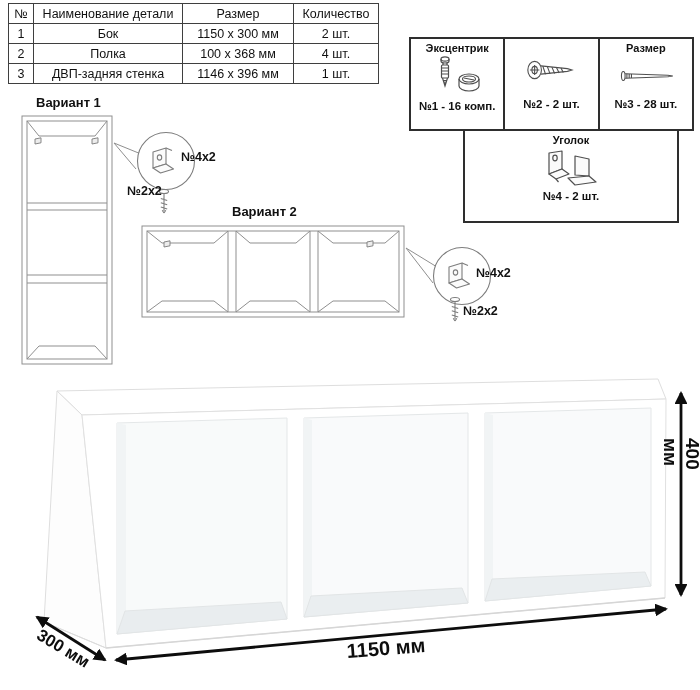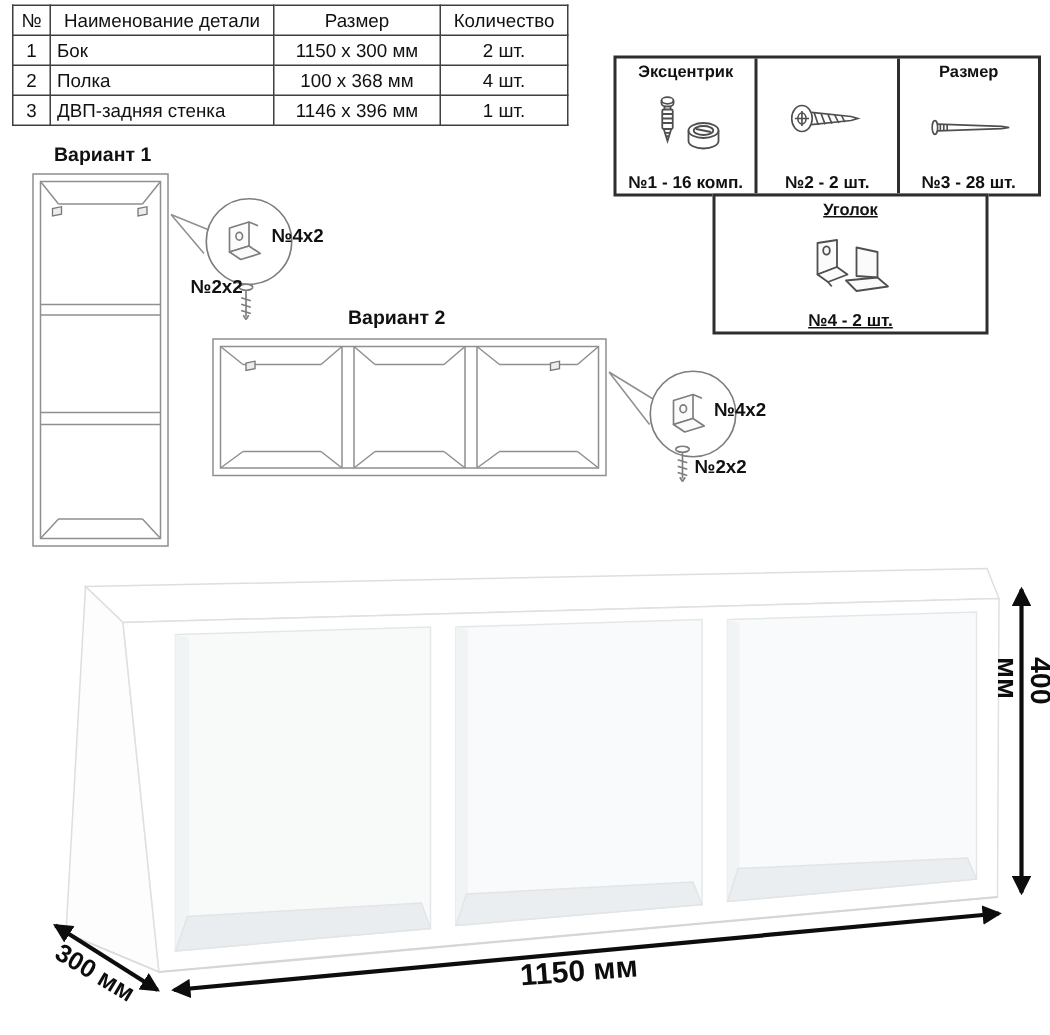--- a/index.html
+++ b/index.html
@@ -6,29 +6,29 @@
   .page { position:relative; width:700px; height:690px; background:#ffffff;
           font-family:"Liberation Sans", sans-serif; color:#111; overflow:hidden; }
   svg.layer { position:absolute; left:0; top:0; }
 
   
   table.parts { position:absolute; left:8px; top:3px; border-collapse:collapse;
                 font-size:12.5px; table-layout:fixed; }
   .parts th, .parts td { border:1px solid #3f3f3f; height:19px; padding:0 4px;
                          text-align:center; font-weight:normal; white-space:nowrap;
                          overflow:hidden; }
-  .parts td.name { text-align:left; }
+  .parts td.name { text-align:center; }
 
   
   .hw-row { position:absolute; display:flex; background:#fff;
             border:2px solid #2e2e2e; box-sizing:border-box; }
   .hw-row1 { left:409px; top:37px;  width:285px; height:94px; }
-  .hw-row2 { left:475px; top:129px; width:184px; height:94px;text-decoration:underline; }
+  .hw-row2 { left:463px; top:129px; width:216px; height:94px; }
   .hw-cell { flex:1; border-left:2px solid #2e2e2e; display:flex; flex-direction:column;
-             align-items:center; padding:3px 2px 0 2px; box-sizing:border-box; min-width:0; }
+             align-items:center; padding:3px 2px 18px 2px; box-sizing:border-box; min-width:0; }
   .hw-cell:first-child { border-left:none; }
   .hw-title { font-weight:bold; font-size:11px; line-height:1.12; text-align:center; }
   .hw-icon  { flex:1; display:flex; align-items:center; justify-content:center; }
   .hw-count { font-weight:bold; font-size:11.5px; white-space:nowrap; margin-bottom:1px;text-align:right; }
 
   
   .lbl { position:absolute; font-weight:bold; white-space:nowrap; }
   .v1-title { left:36px;  top:95px;  font-size:13px; }
   .v2-title { left:232px; top:204px; font-size:13px; }
   .v1-l1 { left:181px; top:150px; font-size:12.5px; }

